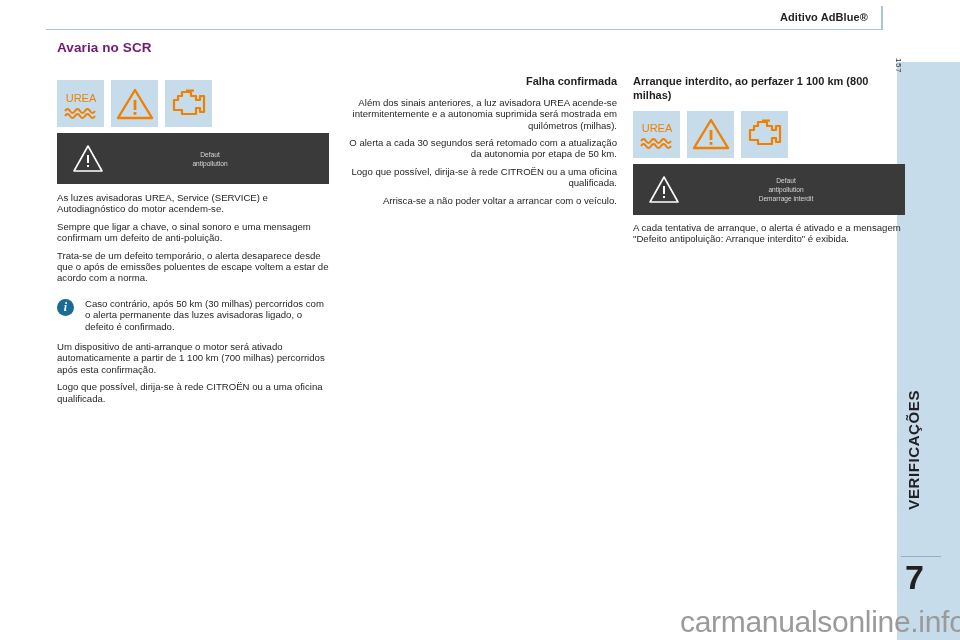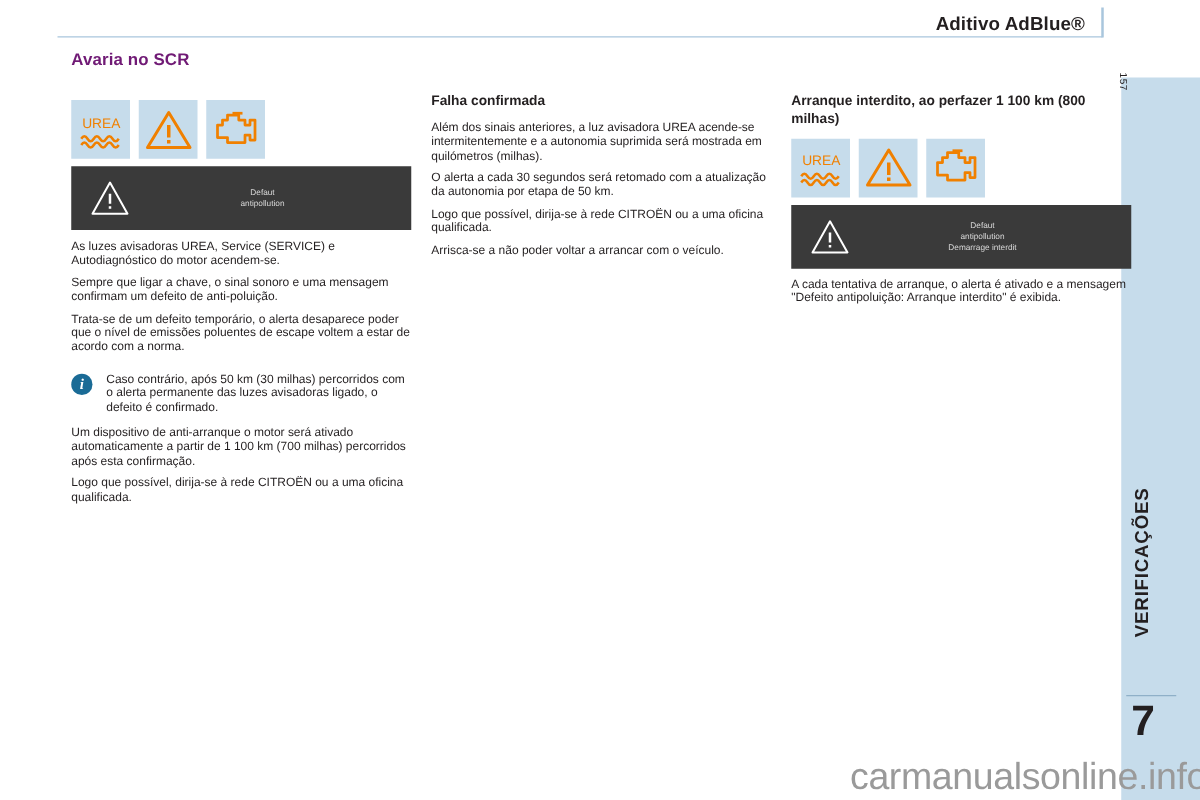--- a/index.html
+++ b/index.html
@@ -22,21 +22,21 @@
     left: 46px;
     top: 29px;
     width: 836px;
     height: 1px;
     background: #a9c6dd;
   }
   #header-title {
     position: absolute;
     right: 92px;
     top: 11px;
-    font-size: 15px;
+    font-size: 11px;
     font-weight: bold;
     letter-spacing: .1px;
     color: #231f20;
     white-space: nowrap;
   }
   #header-tick {
     position: absolute;
     left: 881px;
     top: 6px;
     width: 2px;
@@ -93,21 +93,21 @@
     height: 1px;
     background: #8fb0c8;
   }
 
   
   .col {
     position: absolute;
     top: 0;
   }
   #col-left  { left: 57px;  width: 272px; }
-  #col-mid   { left: 345px; width: 272px; }
+  #col-mid   { left: 345px; width: 272px; text-align: right; }
   #col-right { left: 633px; width: 272px; }
 
   .page-title {
     position: absolute;
     left: 57px;
     top: 40px;
     font-size: 13.5px;
     font-weight: bold;
     color: #701a75;
     letter-spacing: .1px;
@@ -251,21 +251,21 @@
         <rect x="15" y="11" width="2" height="8" fill="#ffffff"></rect>
         <rect x="15" y="21" width="2" height="2" fill="#ffffff"></rect>
       </svg>
     </div>
     <div class="msg" style="white-space:pre-line;">Defaut
 antipollution</div>
   </div>
 
   <p class="body" style="margin-top:8px;">As luzes avisadoras UREA, Service (SERVICE) e Autodiagnóstico do motor acendem-se.</p>
   <p class="body">Sempre que ligar a chave, o sinal sonoro e uma mensagem confirmam um defeito de anti-poluição.</p>
-  <p class="body">Trata-se de um defeito temporário, o alerta desaparece poder que o nível de emissões poluentes de escape voltem a estar de acordo com a norma.</p>
+  <p class="body">Trata-se de um defeito temporário, o alerta desaparece desde que o após de emissões poluentes de escape voltem a estar de acordo com a norma.</p>
 
   <div class="callout">
     <div class="info-badge">i</div>
     <p class="body">Caso contrário, após 50 km (30 milhas) percorridos com o alerta permanente das luzes avisadoras ligado, o defeito é confirmado.</p>
   </div>
 
   <p class="body" style="margin-top:9px;">Um dispositivo de anti-arranque o motor será ativado automaticamente a partir de 1 100 km (700 milhas) percorridos após esta confirmação.</p>
   <p class="body">Logo que possível, dirija-se à rede CITROËN ou a uma oficina qualificada.</p>
 </div>
 

